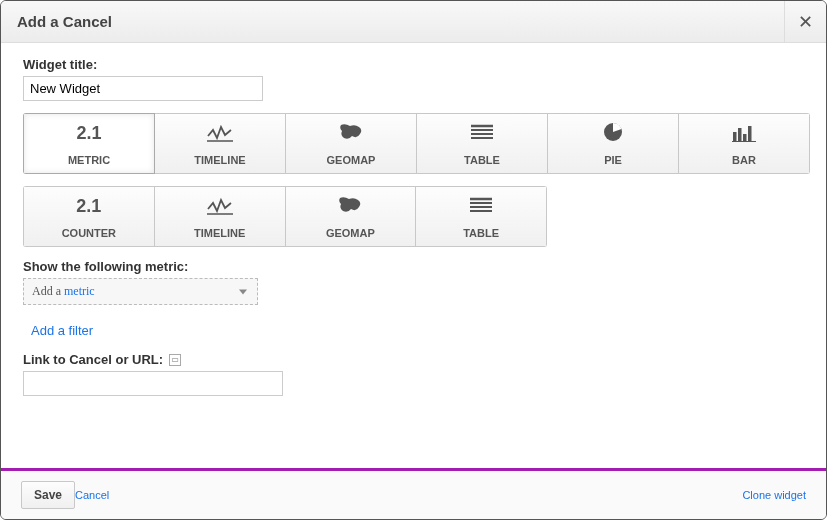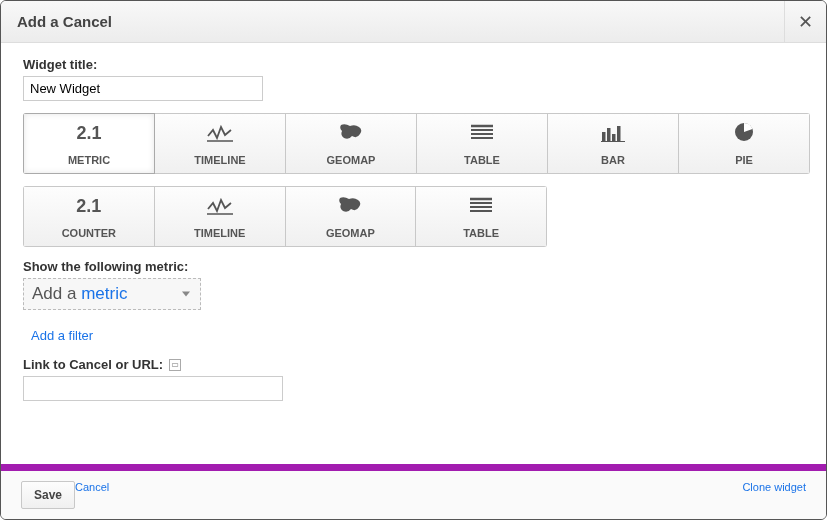--- a/index.html
+++ b/index.html
@@ -91,29 +91,30 @@
     }
     .realtime-types {
       width: 524px;
     }
     .icon {
       display: block;
       color: #555;
     }
     .metric-icon { font-size: 18px; font-weight: bold; color: #555; line-height: 1; }
     .metric-dropdown {
-      width: 178px;
+      width: 235px;
       border: 1px dashed #bbb;
       background: #f7f7f7;
       padding: 5px 8px;
-      font-size: 17px;
+      font-size: 12px;
       color: #555;
       position: relative;
       margin-bottom: 14px;
       cursor: pointer;
+      font-family: Liberation Serif, serif;
     }
     .metric-dropdown .link-word { color: #1a73e8; }
     .metric-dropdown::after {
       content: "";
       position: absolute;
       right: 10px;
       top: 50%;
       transform: translateY(-50%);
       border-left: 4px solid transparent;
       border-right: 4px solid transparent;
@@ -132,24 +133,25 @@
       width: 260px;
       padding: 4px 6px;
       border: 1px solid #ccc;
       font-size: 13px;
     }
     .dialog-footer {
       position: absolute;
       bottom: 0;
       left: 0;
       right: 0;
-      border-top: 7px solid #a21caf;
+      border-top: 3px solid #a21caf;
       background: #fafafa;
       padding: 10px 20px;
       display: flex;
+      align-items: center;
     }
     .save-btn {
       background: linear-gradient(#fdfdfd, #f0f0f0);
       border: 1px solid #c8c8c8;
       border-radius: 2px;
       padding: 6px 12px;
       font-weight: bold;
       font-size: 12px;
       color: #444;
       cursor: pointer;
@@ -202,42 +204,42 @@
     <div class="widget-type">
       <span class="icon">
         <svg width="22" height="18" viewBox="0 0 22 18">
             <line x1="0" y1="2" x2="22" y2="2" stroke="#555" stroke-width="2.5"></line>
             <line x1="0" y1="6" x2="22" y2="6" stroke="#555" stroke-width="2"></line>
             <line x1="0" y1="10" x2="22" y2="10" stroke="#555" stroke-width="2"></line>
             <line x1="0" y1="14" x2="22" y2="14" stroke="#555" stroke-width="2"></line>
           </svg>
       </span>
       <span>TABLE</span>
+    </div>
+    <div class="widget-type">
+      <span class="icon">
+        <svg width="20" height="20" viewBox="0 0 20 20">
+            <circle cx="10" cy="10" r="9" fill="#555"></circle>
+            <path d="M10,10 L10,1 A9,9 0 0,1 18.5,7 Z" fill="#fff"></path>
+          </svg>
+      </span>
+      <span>PIE</span>
     </div>
     <div class="widget-type">
       <span class="icon">
         <svg width="24" height="18" viewBox="0 0 24 18">
             <rect x="1" y="8" width="3.5" height="9" fill="#555"></rect>
             <rect x="6" y="4" width="3.5" height="13" fill="#555"></rect>
             <rect x="11" y="10" width="3.5" height="7" fill="#555"></rect>
             <rect x="16" y="2" width="3.5" height="15" fill="#555"></rect>
             <line x1="0" y1="17.5" x2="24" y2="17.5" stroke="#555" stroke-width="1"></line>
           </svg>
       </span>
       <span>BAR</span>
     </div>
-    <div class="widget-type">
-      <span class="icon">
-        <svg width="20" height="20" viewBox="0 0 20 20">
-            <circle cx="10" cy="10" r="9" fill="#555"></circle>
-            <path d="M10,10 L10,1 A9,9 0 0,1 18.5,7 Z" fill="#fff"></path>
-          </svg>
-      </span>
-      <span>PIE</span>
-    </div>
   </div>
 
   <div class="widget-types realtime-types">
     <div class="widget-type">
       <span class="metric-icon">2.1</span>
       <span>COUNTER</span>
     </div>
     <div class="widget-type">
       <span class="icon">
         <svg width="26" height="18" viewBox="0 0 26 18">

